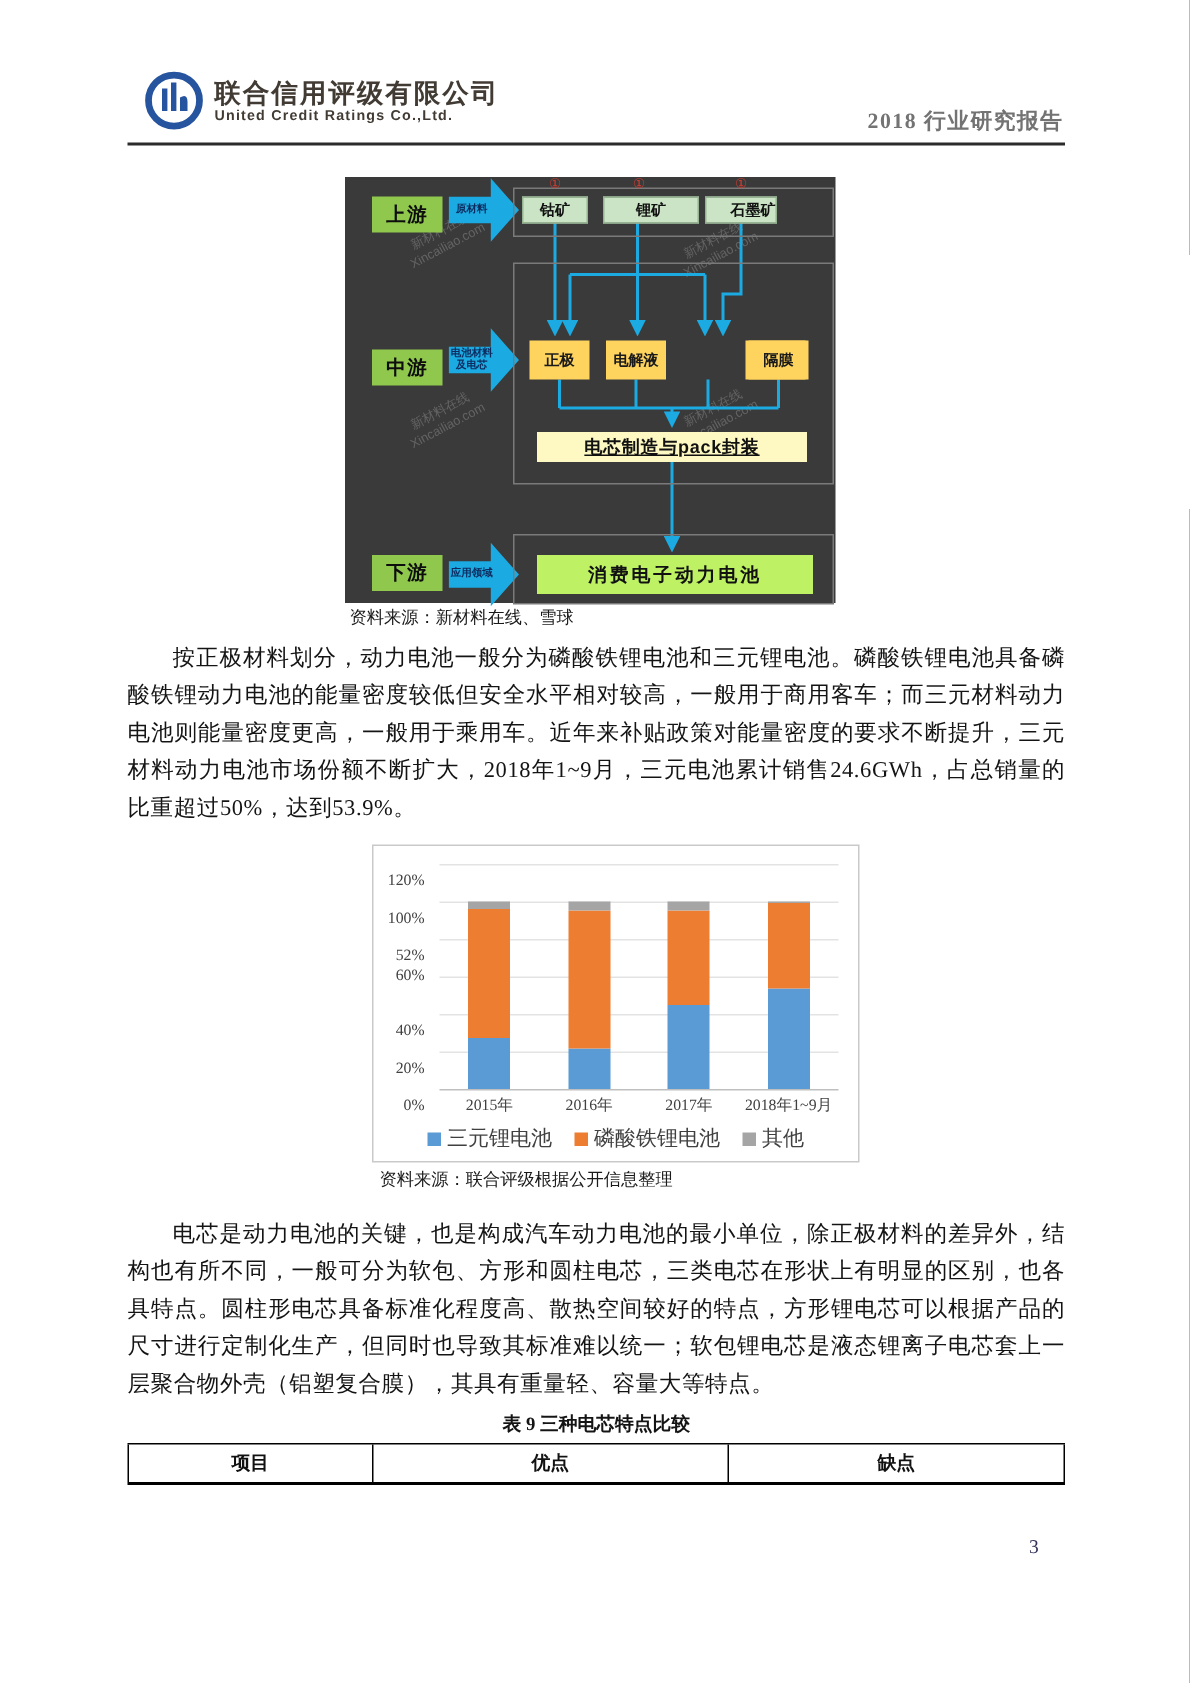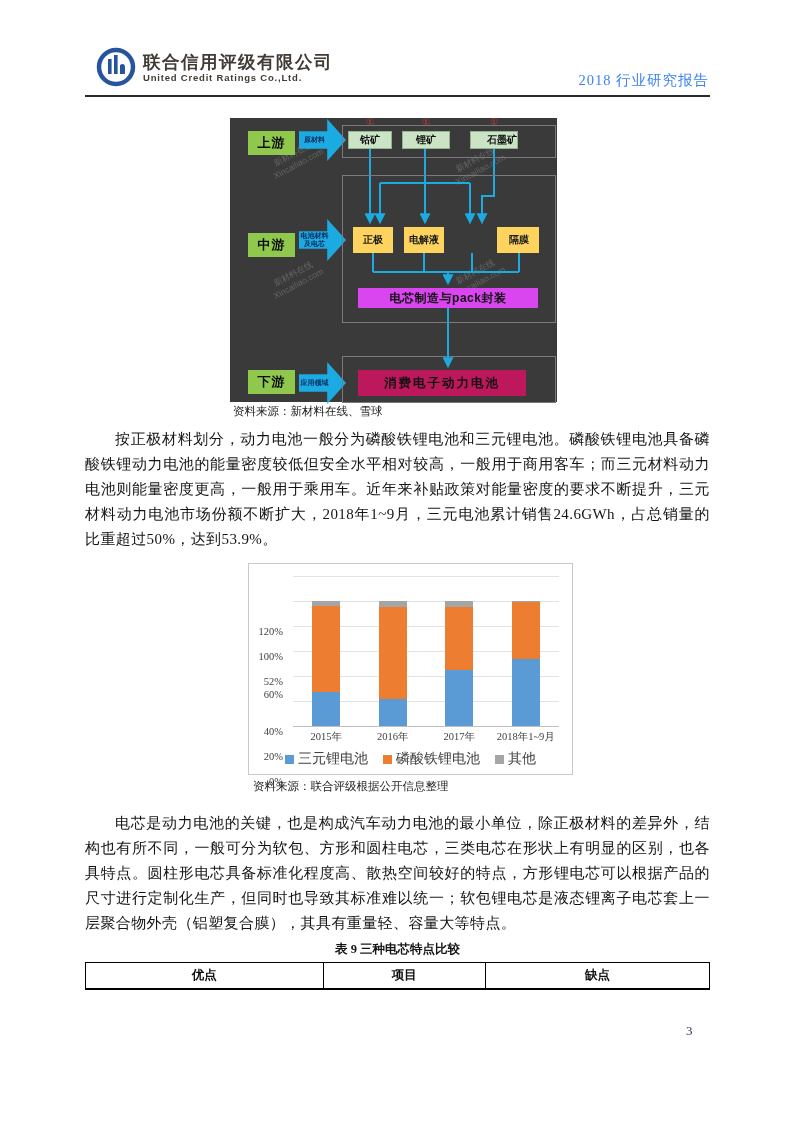--- a/index.html
+++ b/index.html
@@ -3,57 +3,57 @@
 <meta charset="utf-8">
 <style>
   html,body{margin:0;padding:0;background:#888;}
   .page{position:relative;width:793px;height:1122px;background:#fff;margin:0 auto;overflow:hidden;
         font-family:"Liberation Serif","DejaVu Serif",serif;color:#111;}
   
   .hdr-logo{position:absolute;left:95px;top:46px;width:42px;height:42px;}
   .hdr-names{position:absolute;left:143px;top:52px;font-family:"Liberation Sans","DejaVu Sans",sans-serif;color:#413b34;}
   .hdr-cn{font-size:17.5px;font-weight:bold;letter-spacing:1.5px;line-height:20px;}
   .hdr-en{font-size:9.5px;font-weight:bold;letter-spacing:.8px;line-height:12px;}
-  .hdr-report{position:absolute;right:84px;top:71px;font-size:14.5px;color:#3b82f6;letter-spacing:1px;}
+  .hdr-report{position:absolute;right:84px;top:71px;font-size:14.5px;color:#737373;letter-spacing:1px;font-weight:bold;}
   .hdr-rule{position:absolute;left:85px;top:95px;width:625px;height:2px;background:#2b2b2b;}
   
   .diag{position:absolute;left:230px;top:118px;width:327px;height:284px;background:#3a3a3a;
         font-family:"Liberation Sans","DejaVu Sans",sans-serif;}
   .diag svg.wires{position:absolute;left:0;top:0;pointer-events:none;}
   .d-stage{position:absolute;left:18px;width:47px;height:24px;background:#90C84E;color:#0d0d0d;
            font-size:13px;font-weight:bold;display:flex;align-items:center;justify-content:center;letter-spacing:1px;}
   .d-arrow{position:absolute;left:69px;width:47px;height:44px;background:#1BAAE1;
            clip-path:polygon(0% 30%,60% 30%,60% 2%,100% 50%,60% 98%,60% 70%,0% 70%);}
   .d-arrow-label{position:absolute;left:70px;width:29px;height:44px;display:flex;align-items:center;justify-content:center;
            text-align:center;font-size:7px;font-weight:bold;color:#0d2b5e;line-height:1.15;}
   .d-group{position:absolute;border:1px solid #7a7a7a;}
   .d-marker{position:absolute;width:16px;text-align:center;color:#d03c30;font-size:9px;top:-1px;
             font-family:"Liberation Serif","DejaVu Serif",serif;}
   .d-mineral{position:absolute;top:13px;height:18px;background:#CBE4C6;border:1px solid #95b391;color:#111;
              font-size:10px;font-weight:bold;display:flex;align-items:center;justify-content:center;box-sizing:border-box;}
   .d-yellow{position:absolute;top:109px;width:40px;height:26px;background:#FFD45E;color:#1a1a1a;
             font-size:10px;font-weight:bold;display:flex;align-items:center;justify-content:center;}
-  .d-pack{position:absolute;left:128px;top:170px;width:180px;height:20px;background:#d946ef;color:#111;
-          font-size:12px;font-weight:bold;display:flex;align-items:center;justify-content:center;letter-spacing:.5px;}
-  .d-blue{position:absolute;left:128px;top:252px;width:168px;height:26px;background:#be185d;color:#111;
+  .d-pack{position:absolute;left:128px;top:170px;width:180px;height:20px;background:#fef9c3;color:#111;
+          font-size:12px;font-weight:bold;display:flex;align-items:center;justify-content:center;letter-spacing:.5px;text-decoration:underline;}
+  .d-blue{position:absolute;left:128px;top:252px;width:184px;height:26px;background:#bef264;color:#111;
           font-size:12.5px;font-weight:bold;display:flex;align-items:center;justify-content:center;letter-spacing:2px;}
   .d-wm{position:absolute;width:96px;text-align:center;color:rgba(195,195,195,.3);font-size:8.5px;line-height:1.3;
         transform:rotate(-28deg);pointer-events:none;}
   .diag-src{position:absolute;left:233px;top:404px;font-size:11.5px;color:#1a1a1a;}
   
   .para{position:absolute;left:85px;width:625px;font-size:15px;line-height:25px;letter-spacing:.4px;
         text-align:justify;text-indent:2em;color:#141414;}
   .p1{top:427px;} .p2{top:811px;}
   
   .fig-title{position:absolute;left:85px;top:541px;width:625px;text-align:center;
              font-size:12.5px;font-weight:bold;color:#141414;letter-spacing:.5px;}
   .chart-frame{position:absolute;left:248px;top:563px;width:325px;height:212px;background:#fff;
                border:1px solid #c9c9c9;box-sizing:border-box;}
   .yaxis{position:absolute;left:0;top:12px;width:38px;height:150px;}
-  .ytick{position:absolute;right:4px;font-size:10.5px;color:#404040;line-height:14px;margin-top:44px;}
+  .ytick{position:absolute;right:4px;font-size:10.5px;color:#404040;line-height:14px;}
   .plot{position:absolute;left:44px;top:12px;width:266px;height:150px;}
   .gridline{position:absolute;left:0;width:100%;height:1px;background:#e3e3e3;}
   .gridline.axis{background:#bfbfbf;}
   .bar-seg{position:absolute;}
   .xtick{position:absolute;top:166px;font-size:10.5px;color:#404040;white-space:nowrap;transform:translateX(-50%);}
   .legend{position:absolute;left:0;top:186px;width:100%;display:flex;justify-content:center;gap:15px;align-items:center;}
   .legend-item{display:flex;align-items:center;gap:4px;font-size:14px;color:#404040;}
   .legend-swatch{width:9px;height:9px;display:inline-block;}
   .chart-src{position:absolute;left:253px;top:779px;font-size:11.5px;color:#1a1a1a;}
   
@@ -123,21 +123,21 @@
     <div class="d-arrow" style="top:243px;"></div>
     <div class="d-arrow-label" style="top:0;">原材料</div>
     <div class="d-arrow-label" style="top:100px;">电池材料及电芯</div>
     <div class="d-arrow-label" style="top:243px;">应用领域</div>
 
     <div class="d-group" style="left:112px;top:7px;width:212px;height:31px;"></div>
     <span class="d-marker" style="left:132px;">①</span>
     <span class="d-marker" style="left:188px;">①</span>
     <span class="d-marker" style="left:256px;">①</span>
     <div class="d-mineral" style="left:118px;width:44px;">钴矿</div>
-    <div class="d-mineral" style="left:172px;width:48px;">锂矿</div>
+    <div class="d-mineral" style="left:172px;width:64px;">锂矿</div>
     <div class="d-mineral" style="left:240px;width:48px;padding-left:16px;">石墨矿</div>
 
     <div class="d-group" style="left:112px;top:57px;width:212px;height:146px;"></div>
     <div class="d-yellow" style="left:123px;">正极</div>
     <div class="d-yellow" style="left:174px;">电解液</div>
     <div class="d-yellow" style="left:222px;margin-left:45px;">负极</div>
     <div class="d-yellow" style="left:269px;">隔膜</div>
     <div class="d-pack">电芯制造与pack封装</div>
 
     <div class="d-group" style="left:112px;top:238px;width:212px;height:45px;"></div>
@@ -197,19 +197,19 @@
       <div class="xtick" style="left: 143.75px;">2016年</div>
       <div class="xtick" style="left: 210.25px;">2017年</div>
       <div class="xtick" style="left: 276.75px;">2018年1~9月</div>
     </div>
   <div class="chart-src">资料来源：联合评级根据公开信息整理</div>
 
   <div class="para p2">电芯是动力电池的关键，也是构成汽车动力电池的最小单位，除正极材料的差异外，结构也有所不同，一般可分为软包、方形和圆柱电芯，三类电芯在形状上有明显的区别，也各具特点。圆柱形电芯具备标准化程度高、散热空间较好的特点，方形锂电芯可以根据产品的尺寸进行定制化生产，但同时也导致其标准难以统一；软包锂电芯是液态锂离子电芯套上一层聚合物外壳（铝塑复合膜），其具有重量轻、容量大等特点。</div>
 
   <div class="tbl-title">表 9  三种电芯特点比较</div>
   <div class="tbl">
+    <div class="tbl-cell c1">项目</div>
     <div class="tbl-cell c2">优点</div>
-    <div class="tbl-cell c1">项目</div>
     <div class="tbl-cell c3">缺点</div>
   </div>
 
   <div class="pageno">3</div>
 </div>
 
 </body></html>

